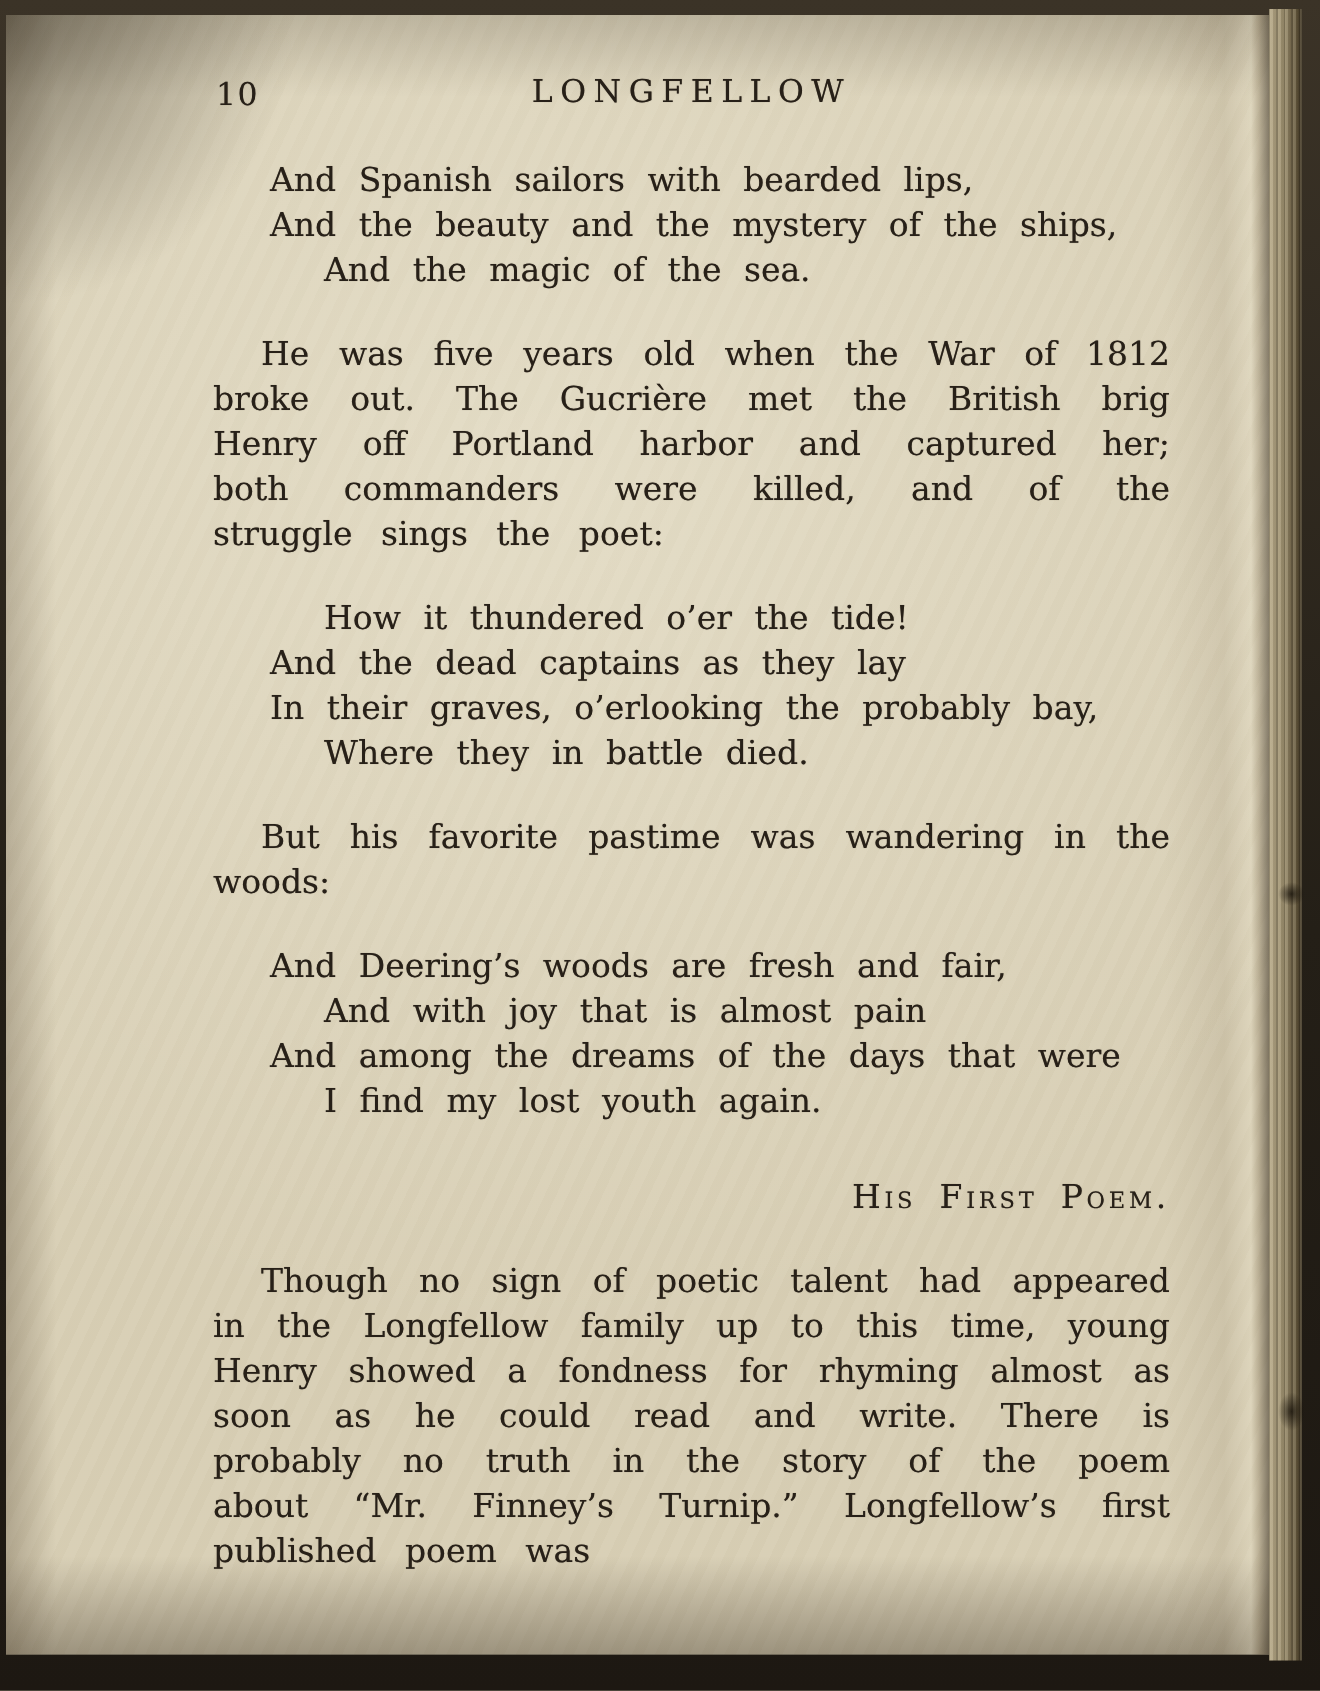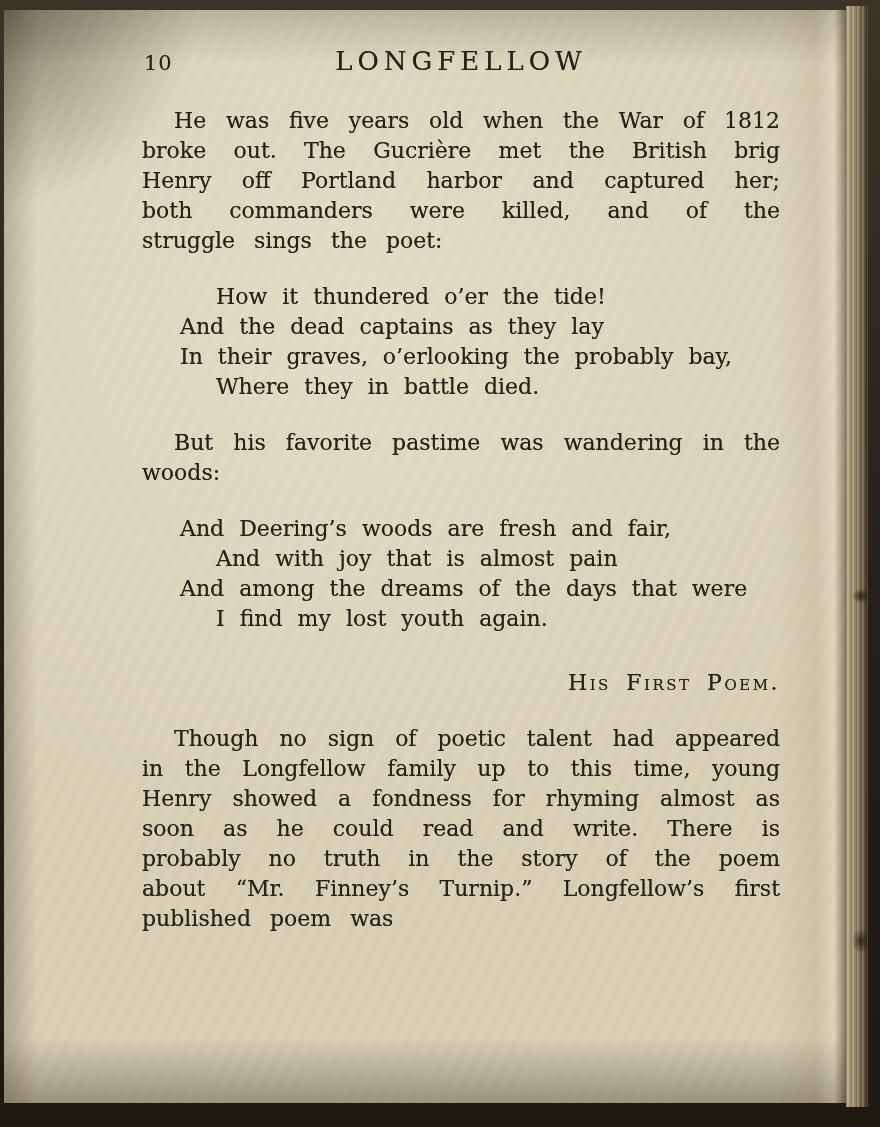--- a/index.html
+++ b/index.html
@@ -76,21 +76,21 @@
   .page-num {
     position: absolute;
     left: 2px;
     top: 2px;
     font-size: 21px;
     letter-spacing: 1px;
   }
   .run-head {
     display: block;
     text-align: center;
-    font-size: 26px;
+    font-size: 21px;
     letter-spacing: 5px;
     word-spacing: 2px;
   }
   .poem {
     margin: 26px 0 26px 38px;
     word-spacing: 8px;
   }
   .poem .pl { white-space: nowrap; }
   .poem .in { padding-left: 36px; }
   p.para {
@@ -115,20 +115,25 @@
 <div class="scan">
 
   <div class="paper">
     <div class="text">
 
       <div class="page-head">
         <span class="page-num">10</span>
         <span class="run-head">LONGFELLOW</span>
       </div>
 
+      <div class="poem">
+        <div class="pl">And Spanish sailors with bearded lips,</div>
+        <div class="pl">And the beauty and the mystery of the ships,</div>
+        <div class="pl in">And the magic of the sea.</div>
+      </div>
 
       <p class="para"><span>He was five years old when the War of 1812 broke out.  The </span><span class="it">Gucrière</span><span> met the British brig </span><span class="it">Henry</span><span> off Portland harbor and captured her; both commanders were killed, and of the struggle sings the poet:</span></p>
 
       <div class="poem">
         <div class="pl in">How it thundered o’er the tide!</div>
         <div class="pl">And the dead captains as they lay</div>
         <div class="pl">In their graves, o’erlooking the probably bay,</div>
         <div class="pl in">Where they in battle died.</div>
       </div>
 

